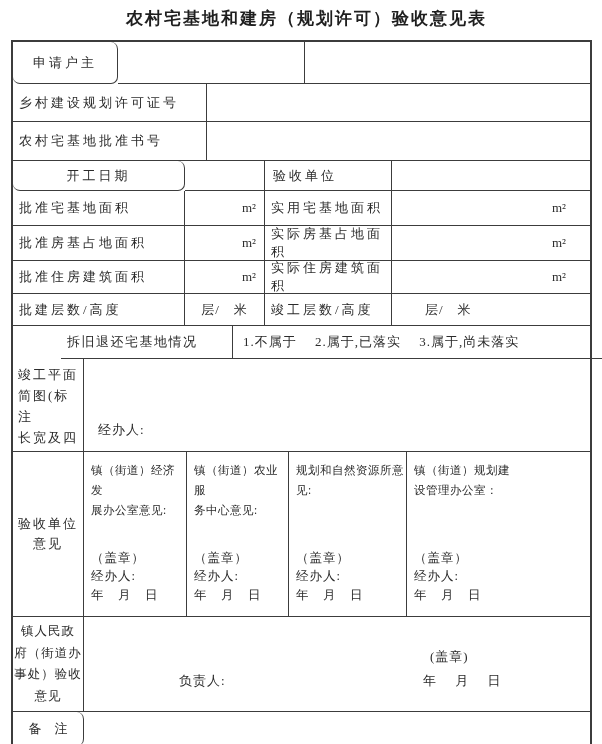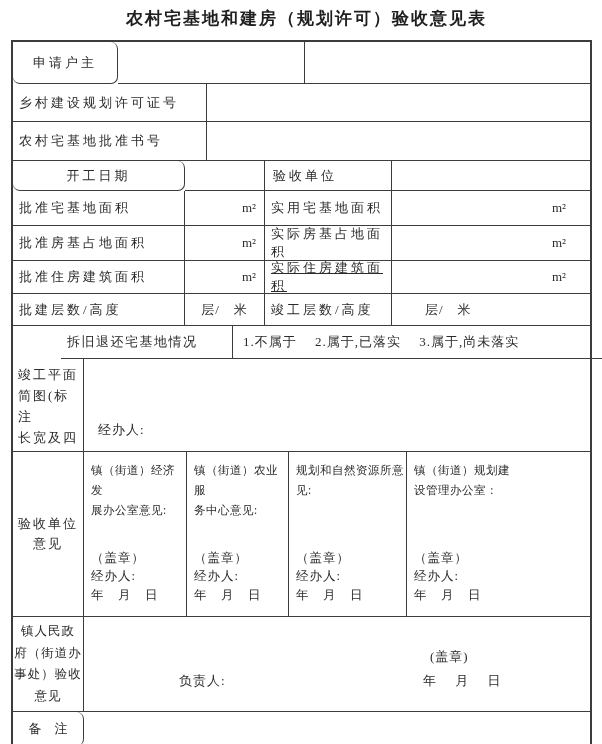--- a/index.html
+++ b/index.html
@@ -112,21 +112,21 @@
     </div>
     <div class="row" style="height:35px;">
       <div class="c lab-l" style="width:172px;">批准房基占地面积</div>
       <div class="c unit" style="width:80px;">m²</div>
       <div class="c lab-l" style="width:127px;">实际房基占地面积</div>
       <div class="c unit wide grow">m²</div>
     </div>
     <div class="row" style="height:33px;">
       <div class="c lab-l" style="width:172px;">批准住房建筑面积</div>
       <div class="c unit" style="width:80px;">m²</div>
-      <div class="c lab-l" style="width:127px;text-decoration:underline;">实际住房建筑面积</div>
+      <div class="c lab-l" style="width:127px;">实际住房建筑面积</div>
       <div class="c unit wide grow">m²</div>
     </div>
 
     <div class="row" style="height:32px;">
       <div class="c lab-l" style="width:172px;">批建层数/高度</div>
       <div class="c floors-val" style="width:80px;">层/　米</div>
       <div class="c lab-l" style="width:127px;">竣工层数/高度</div>
       <div class="c floors-val right grow">层/　米</div>
     </div>
 

